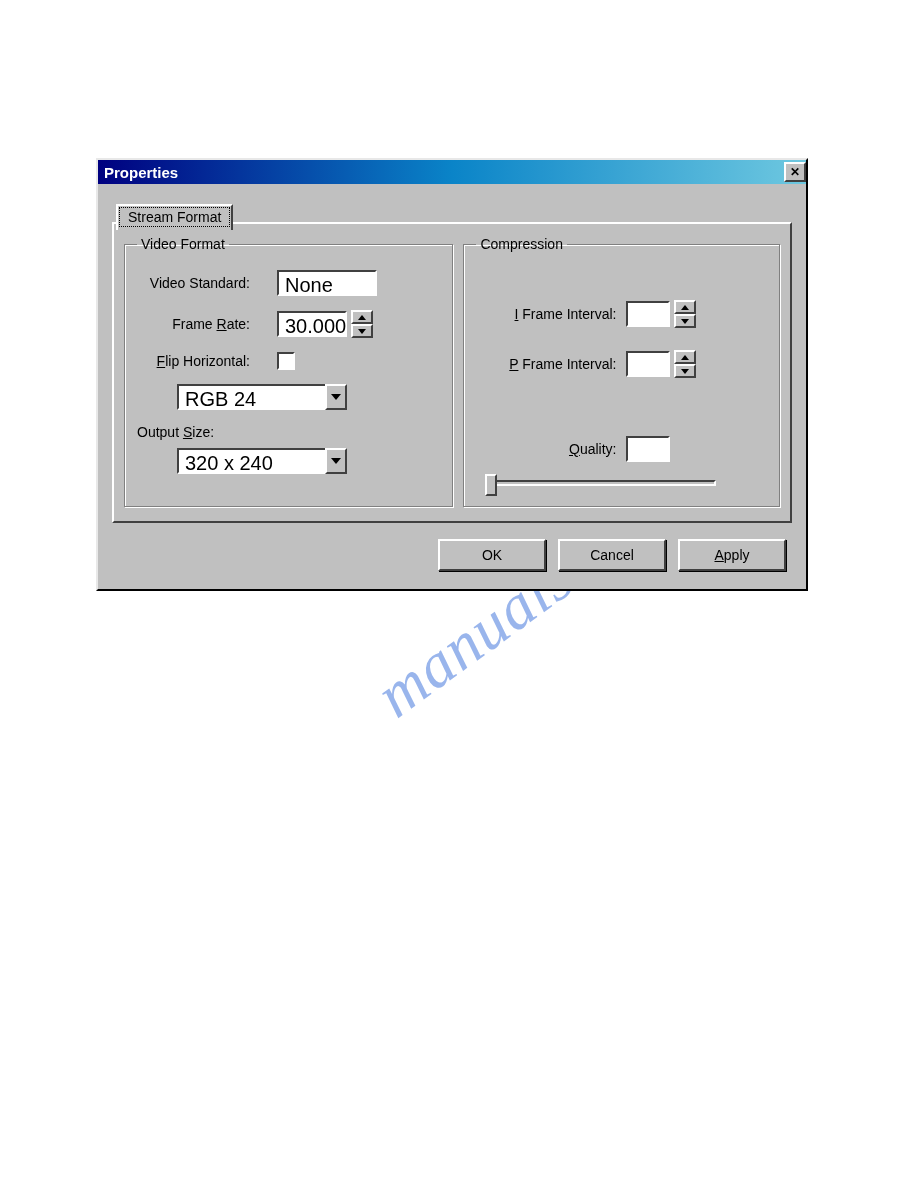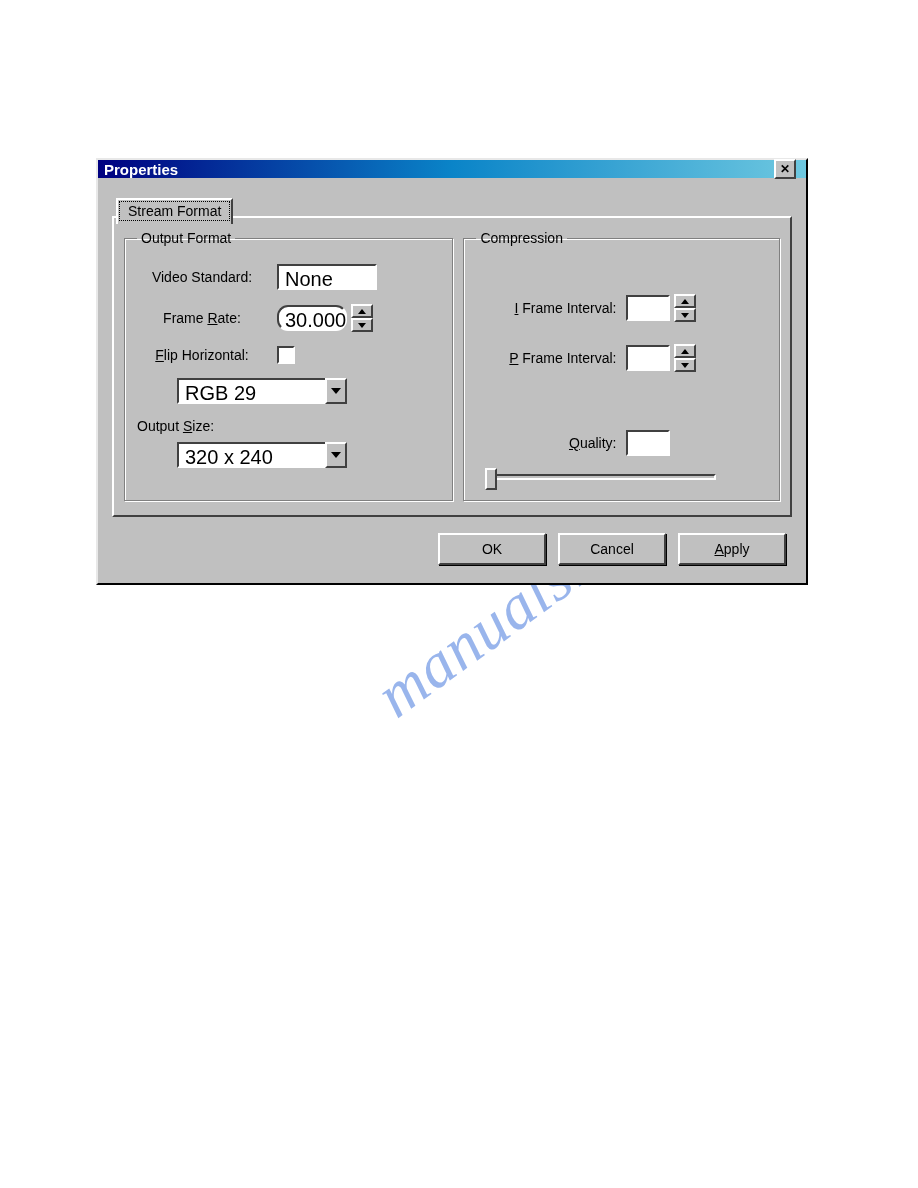--- a/index.html
+++ b/index.html
@@ -30,27 +30,27 @@
     position: absolute;
     left: 96px;
     top: 158px;
     width: 712px;
     background: #c0c0c0;
     border: 2px solid;
     border-color: #e8e8e8 #000 #000 #e8e8e8;
     box-shadow: 1px 1px 0 #888 inset;
   }
   .titlebar {
-    height: 18px;
+    height: 24px;
     background: linear-gradient(to right, #000080, #0a84c8 50%, #6ec8e0);
     color: #fff;
     display: flex;
     align-items: center;
     justify-content: space-between;
-    padding: 0 10px 0 6px;
+    padding: 0 0 0 6px;
     font-weight: bold;
   }
   .titlebar-text { font-size: 15px; }
   .close-btn {
     width: 22px; height: 20px;
     background: #c0c0c0;
     border: 2px solid;
     border-color: #fff #404040 #404040 #fff;
     display:flex; align-items:center; justify-content:center;
     font-family: Arial; font-weight:bold; font-size:12px; color:#000;
@@ -99,39 +99,39 @@
   }
   .col-left { flex: 1 1 51%; }
   .col-right { flex: 1 1 49%; }
   .row {
     display: flex;
     align-items: center;
     margin: 6px 0 14px 0;
   }
   .row .lbl {
     flex: 0 0 140px;
-    text-align: center;
-    padding-right: 10px;
+    text-align: right;
+    padding-right: 27px;
   }
   .row .lbl-wide {
     flex: 0 0 150px;
     text-align: right;
     padding-right: 10px;
   }
   .sunken-input, .sunken-select {
     background: #fff;
     border: 2px solid;
     border-color: #404040 #fff #fff #404040;
     height: 26px;
     font-size: 20px;
     padding: 2px 6px;
     font-family: inherit;
   }
   .sunken-input.readonly { background:#fff; }
-  .sunken-input.sm { width: 70px; border-radius: 11px; }
+  .sunken-input.sm { width: 70px; }
   .sunken-input.xs { width: 44px; }
   .sunken-input.sel { width: 148px; }
   .dropdown {
     display:flex;
   }
   .dropdown .sunken-input { border-right:none; }
   .dd-btn {
     width: 22px; height: 26px;
     background:#c0c0c0;
     border:2px solid; border-color:#fff #404040 #404040 #fff;
@@ -200,21 +200,21 @@
   </div>
   <div class="body">
 
     <div class="tab-row">
       <div class="tab">Stream Format</div>
     </div>
 
     <div class="tab-panel">
 
       <fieldset class="groupbox col-left">
-        <legend>Output Format</legend>
+        <legend>Video Format</legend>
 
         <div class="row">
           <span class="lbl">Video Standard:</span>
           <div class="sunken-input readonly" style="width:100px">None</div>
         </div>
 
         <div class="row">
           <span class="lbl"><span>Frame </span><span class="ul">R</span><span>ate:</span></span>
           <div class="sunken-input sm">30.000</div>
           <div class="spin">
@@ -231,21 +231,21 @@
           </div>
         </div>
 
         <div class="row">
           <span class="lbl"><span class="ul">F</span><span>lip Horizontal:</span></span>
           <span class="chk"></span>
         </div>
 
         <div class="row" style="margin-left:40px">
           <div class="dropdown">
-            <div class="sunken-input sel">RGB 29</div>
+            <div class="sunken-input sel">RGB 24</div>
             <div class="dd-btn">
                 <svg viewBox="0 0 10 6">
                   <polygon points="0,0 10,0 5,6" fill="#000"></polygon>
                 </svg>
               </div>
           </div>
         </div>
 
         <div class="section-label"><span>Output </span><span class="ul">S</span><span>ize:</span></div>
         <div class="row" style="margin-left:40px;margin-bottom:2px">

